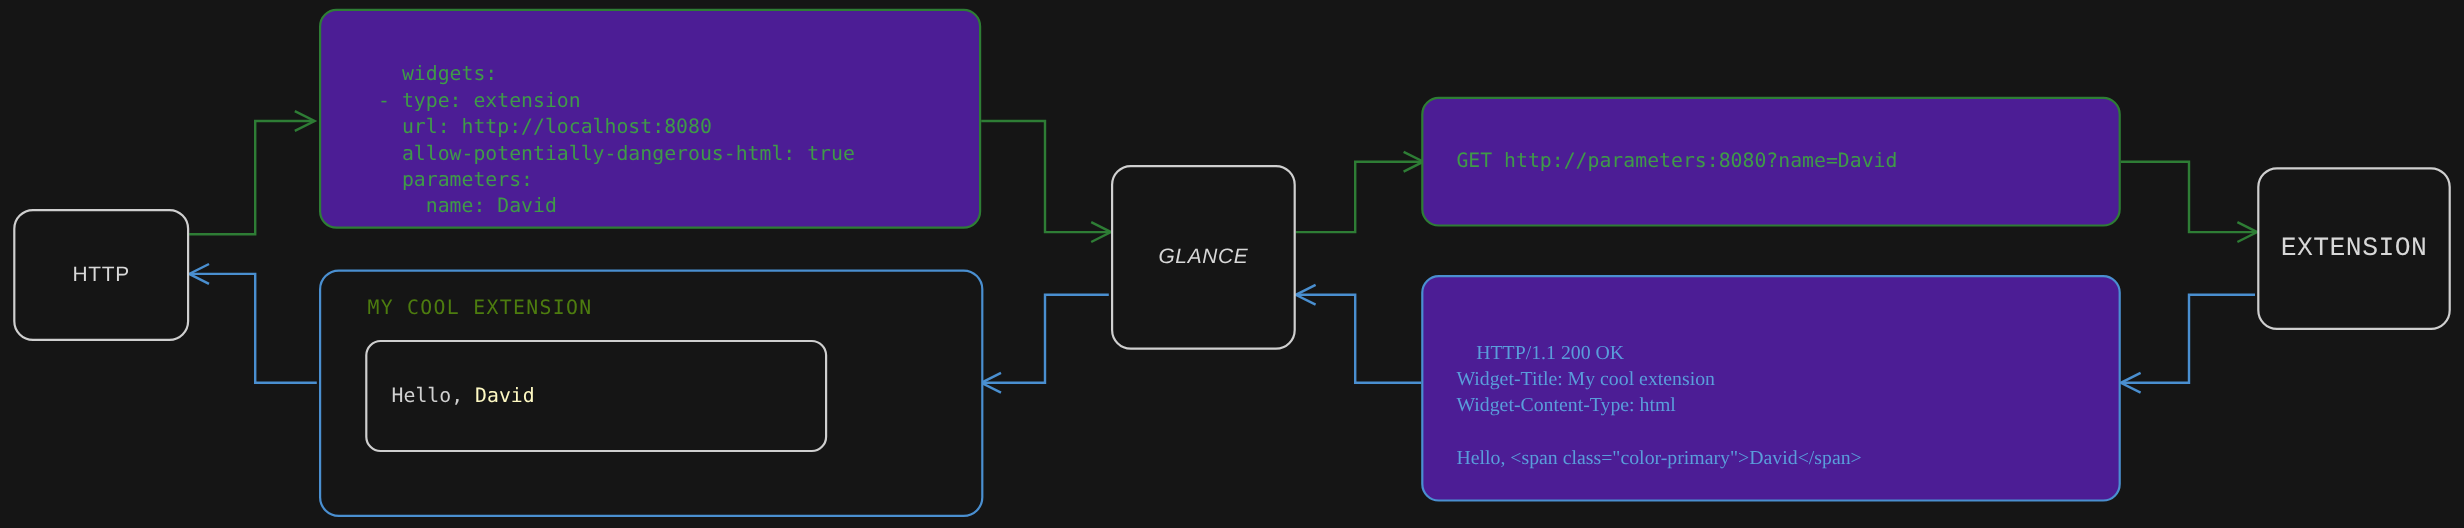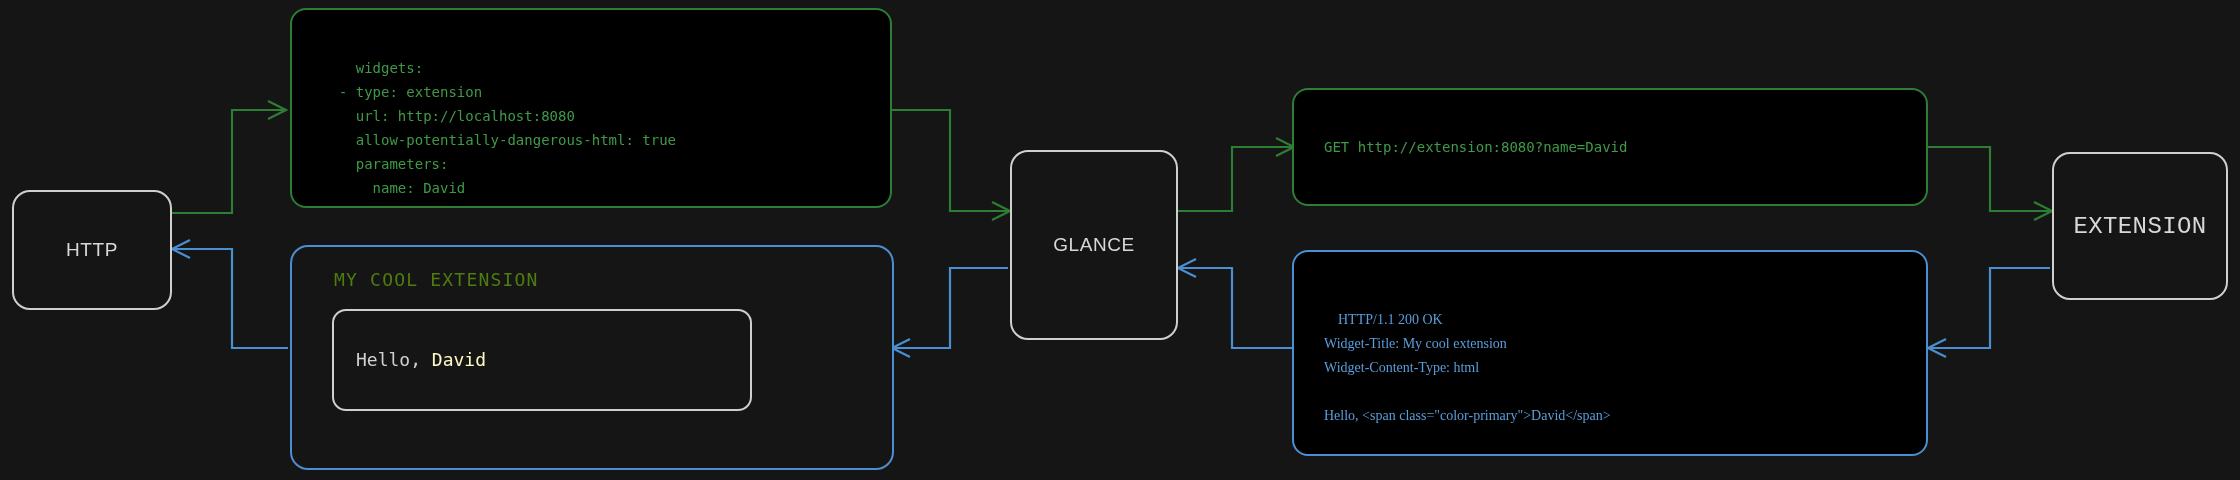--- a/index.html
+++ b/index.html
@@ -42,25 +42,25 @@
   .node-label-mono {
     font-family: Liberation Mono, monospace;
     font-size: 24px;
     color: #d8d8d8;
     letter-spacing: 0.4px;
   }
   .code-box {
     position: absolute;
     box-sizing: border-box;
     border-radius: 16px;
-    background: #000000;
+    background: #4c1d95;
     padding: 22px 30px;
     white-space: pre;
     font-family: "DejaVu Sans Mono", monospace;
-    font-size: 14px;
+    font-size: 18px;
     line-height: 24px;
   }
   .code-box.green {
     border: 2px solid #2e7d35;
     color: #3f9a48;
   }
   .code-box.blue {
     border: 2px solid #4a8fd0;
     color: #5a9ddb;
     font-family: Liberation Serif, serif;
@@ -150,39 +150,39 @@
     <g>
       <path d="M 288 348 L 232 348 L 232 249 L 174 249" fill="none" stroke="#4a8fd0" stroke-width="2.2"></path>
       <path d="M 190 240 L 172 249 L 190 258" fill="none" stroke="#4a8fd0" stroke-width="2.2"></path>
     </g>
   </svg>
 
   <div class="node" style="left:12px; top:190px; width:160px; height:120px;">
     <span class="node-label-sans">HTTP</span>
   </div>
 
-  <div class="node" style="left:1010px; top:150px; width:168px; height:190px;">
+  <div class="node" style="left:1010px; top:150px; width:168px; height:168px;font-style:italic;">
     <span class="node-label-sans">GLANCE</span>
   </div>
 
   <div class="node" style="left:2052px; top:152px; width:176px; height:148px;">
     <span class="node-label-mono">EXTENSION</span>
   </div>
 
   <div class="code-box green" style="left:290px; top:8px; width:602px; height:200px;">
     <span>widgets:
   - type: extension
     url: http://localhost:8080
     allow-potentially-dangerous-html: true
     parameters:
       name: David</span>
   </div>
 
   <div class="code-box green" style="left:1292px; top:88px; width:636px; height:118px; display:flex; align-items:center;">
-    <span>GET http://extension:8080?name=David</span>
+    <span>GET http://parameters:8080?name=David</span>
   </div>
 
   <div class="code-box blue" style="left:1292px; top:250px; width:636px; height:206px; padding-top:32px;">
     <span>HTTP/1.1 200 OK
 Widget-Title: My cool extension
 Widget-Content-Type: html
 
 Hello, &lt;span class="color-primary"&gt;David&lt;/span&gt;</span>
   </div>
 

